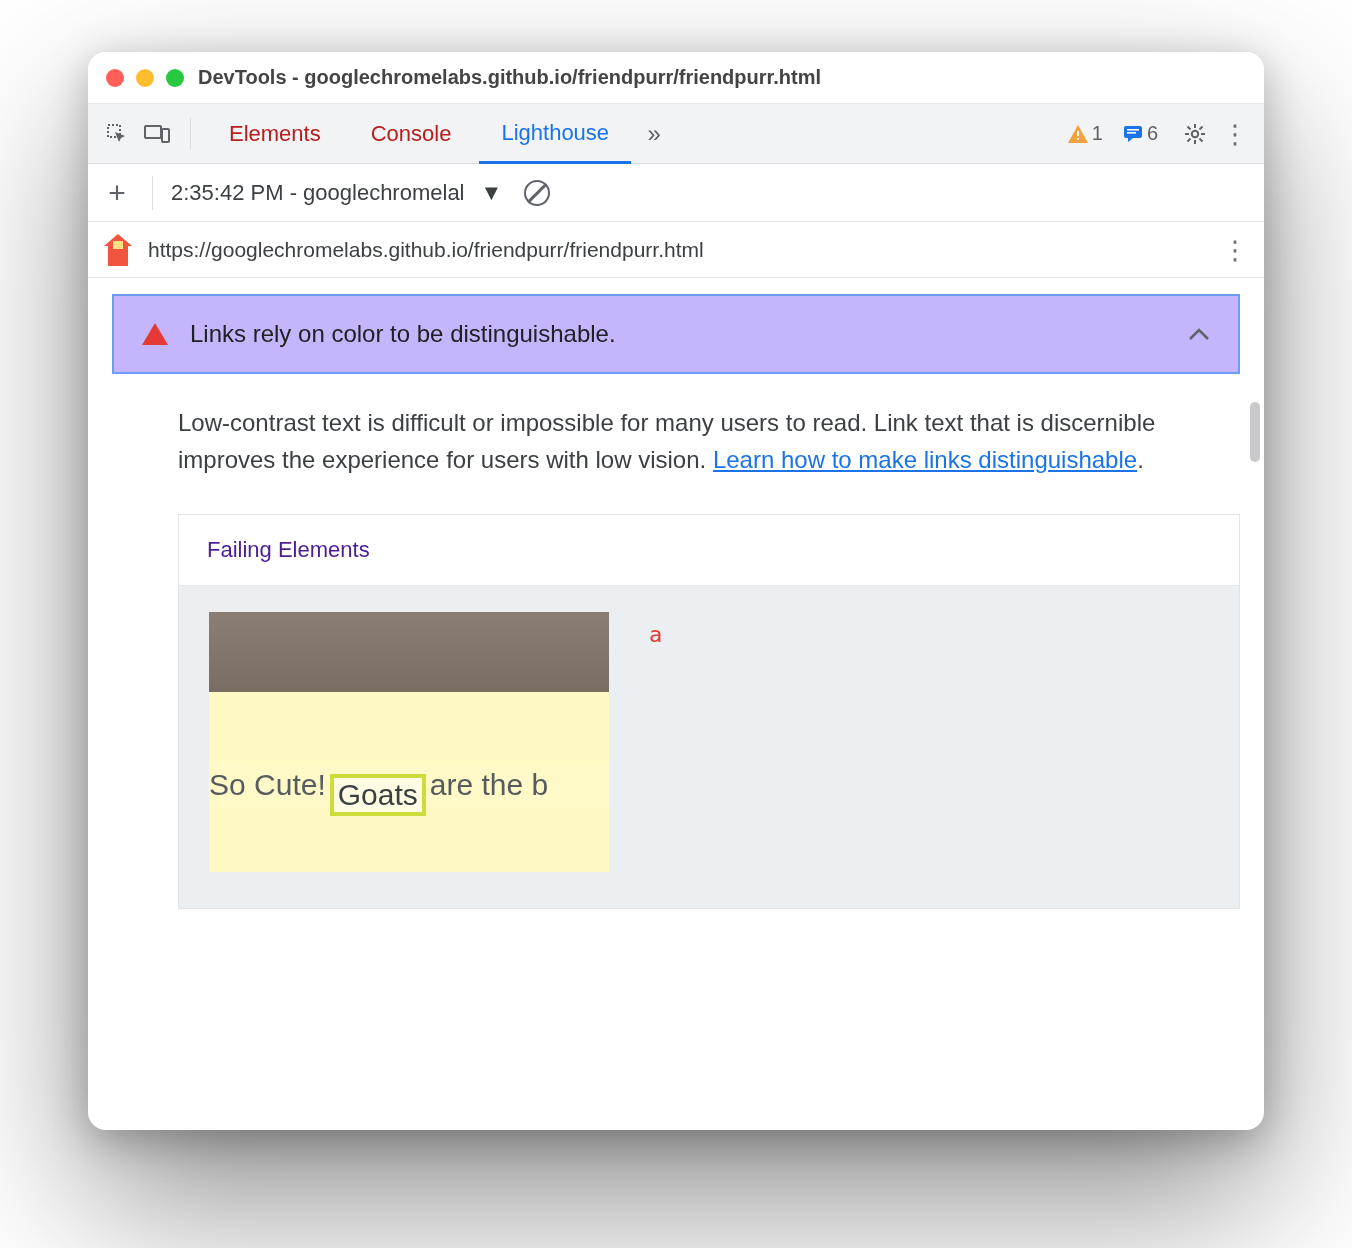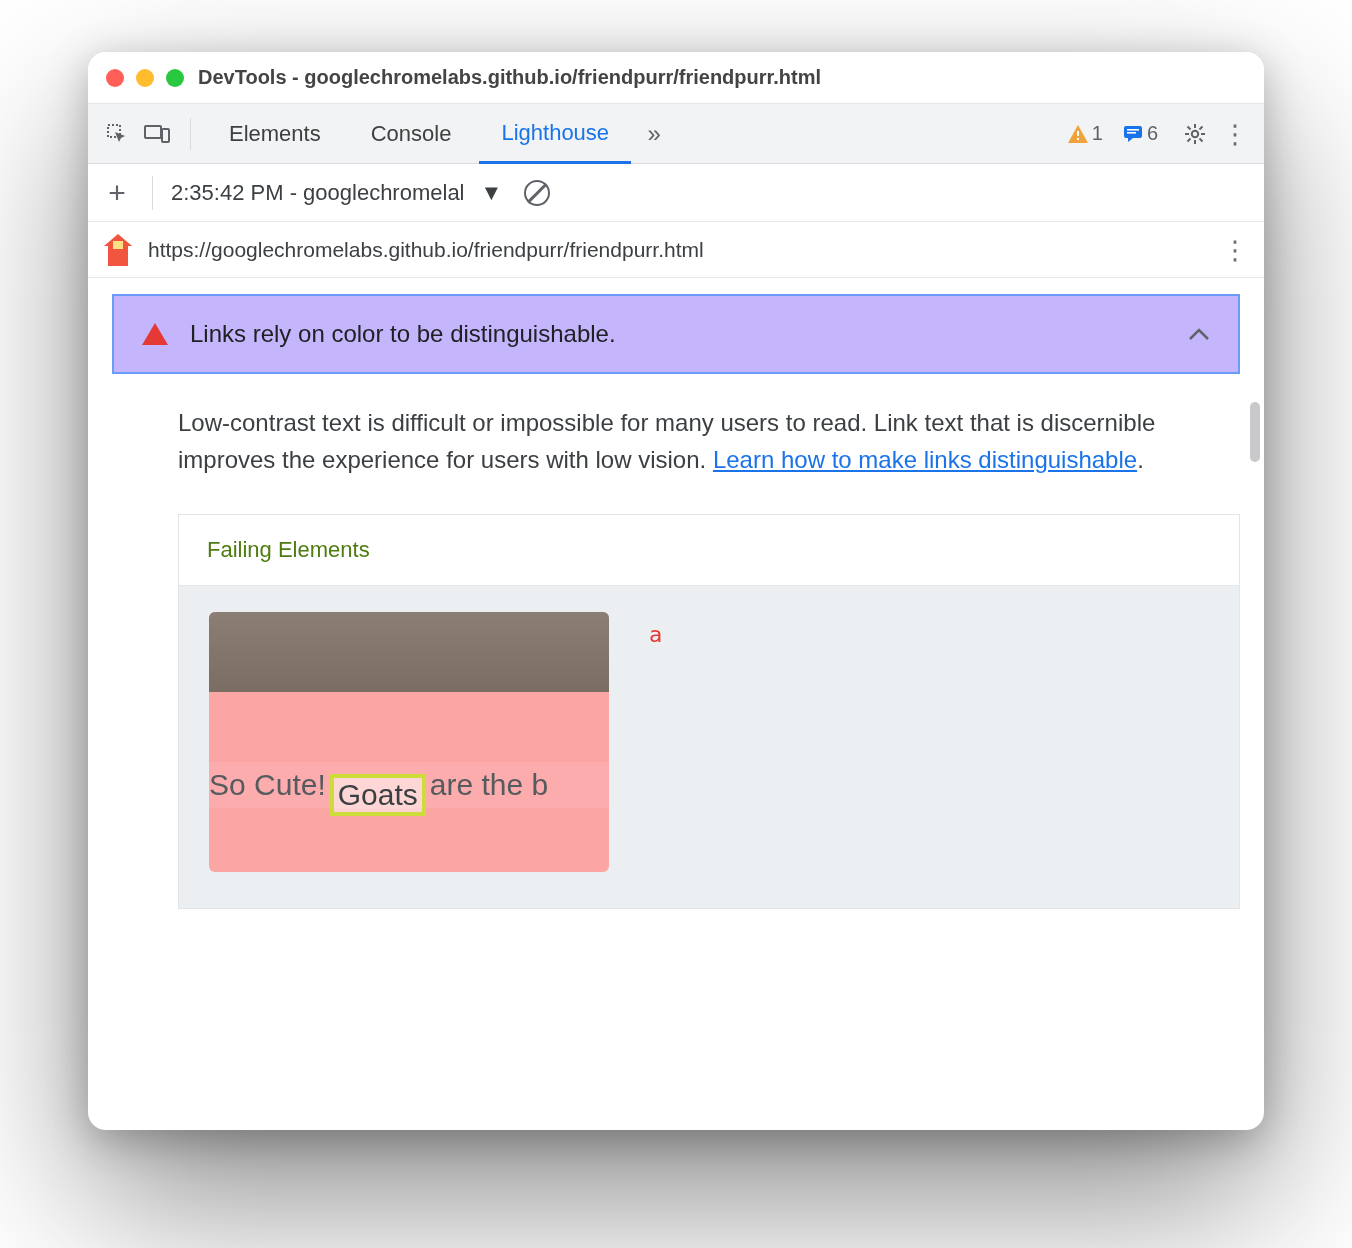--- a/index.html
+++ b/index.html
@@ -10,21 +10,21 @@
     background: #fff; border-radius: 18px; overflow: hidden;
     box-shadow: 0 70px 160px rgba(0,0,0,0.45), 0 10px 40px rgba(0,0,0,0.25);
   }
   .titlebar { height: 52px; display: flex; align-items: center; padding: 0 18px; background: #fff; border-bottom: 1px solid #e7e7ea; gap: 14px;}
   .traffic { display:flex; gap:12px; }
   .dot { width:18px; height:18px; border-radius:50%; }
   .dot.red{background:#ff5f57;} .dot.yellow{background:#febc2e;} .dot.green{background:#28c840;}
   .title-text { font-size: 20px; font-weight: 700; color:#444; white-space:nowrap; overflow:hidden; text-overflow:ellipsis;}
   .tabbar { height: 60px; background:#f1f3f4; border-bottom:1px solid #d9dbde; display:flex; align-items:center; padding:0 12px; gap:6px; color:#474747;}
   .tabbar .sep { width:1px; height:32px; background:#d9dbde; margin:0 10px;}
-  .tab { padding: 0 22px; height:60px; display:flex; align-items:center; font-size:22px; color:#404040; cursor:pointer;}
+  .tab { padding: 0 22px; height:60px; display:flex; align-items:center; font-size:22px; color:#b91c1c; cursor:pointer;}
   .tab.active { color:#1a73e8; border-bottom:3px solid #1a73e8; margin-bottom:-1px; font-weight:500;}
   .iconbtn { width:34px; height:34px; display:flex; align-items:center; justify-content:center; color:#5f6368; cursor:pointer;}
   .spacer{flex:1;}
   .count-group{display:flex; align-items:center; gap:4px; margin-right:14px; font-size:20px; color:#5f6368;}
   .count-group .warn-tri{color:#e8a33d;}
   .count-group .msg-ic{color:#1a73e8;}
   .reportbar{height:58px; display:flex; align-items:center; padding:0 12px; gap:18px; border-bottom:1px solid #e7e7ea; background:#fff;}
   .plus{font-size:30px; font-weight:300; color:#5f6368; width:34px; text-align:center; cursor:pointer;}
   .vsep{width:1px; height:34px; background:#dcdcdf;}
   .report-select{display:flex; align-items:center; font-size:22px; color:#3c4043; gap:16px; cursor:pointer; max-width:460px;}
@@ -39,23 +39,23 @@
   .url-text{font-size:21px; color:#3c4043; flex:1; white-space:nowrap; overflow:hidden; text-overflow:ellipsis;}
   .kebab{font-size:26px; color:#6a6c6e; cursor:pointer; letter-spacing:0; line-height:8px;}
   .content{padding: 16px 24px 24px 24px; overflow:hidden;}
   .audit-box{border:2px solid #6a9df8; padding:24px 28px; display:flex; align-items:center; gap:22px; cursor:pointer; background:#c4b5fd;}
   .red-tri{width:0; height:0; border-left:13px solid transparent; border-right:13px solid transparent; border-bottom:22px solid #e53935;}
   .audit-title{font-size:24px; color:#202124; flex:1;}
   .chev{color:#5f6368;}
   .audit-desc{padding: 30px 12px 36px 66px; font-size:24px; line-height:1.55; color:#3c4043;}
   .audit-desc a{color:#1a73e8; }
   .failbox{margin: 0 0 0 66px; border:1px solid #e3e4e6; background:#fff;}
-  .failbox .hdr{padding:22px 28px; font-size:22px; color:#4d7c0f; border-bottom:1px solid #e6e7ea;}
+  .failbox .hdr{padding:22px 28px; font-size:22px; color:#4c1d95; border-bottom:1px solid #e6e7ea;}
   .failbox .body{background:#eceff1; padding:26px 30px 36px 30px; display:flex; align-items:flex-start; gap:40px;}
-  .thumb{width:400px; height:260px; background:#fca5a5; position:relative; overflow:hidden;border-radius:6px;}
+  .thumb{width:400px; height:260px; background:#fef9c3; position:relative; overflow:hidden;}
   .thumb .band{position:absolute; top:0; left:0; right:0; height:80px; background:linear-gradient(#8b7e74,#7a6d63);} 
   .thumb .txtrow{position:absolute; left:-6px; top:150px; right:-40px; font-size:30px; color:#555b5e; background:rgba(255,255,255,0.08); padding:0 6px; display:flex; align-items:center; gap:4px; height:46px;}
   .thumb .hl{border:4px solid #cddc39; background:rgba(255,255,255,0.5); padding:0 4px; color:#3b3f41;margin-top:20px;}
   .tag-a{color:#e53935; font-family:ui-monospace,Menlo,Consolas,monospace; font-size:22px; margin-top:10px;}
   .scrollbar-ind{position:absolute; right:4px; top:350px; width:10px; height:60px; background:#c9c9cc; border-radius:6px;}
   svg{display:block;}
 </style>
 </head>
 <body>
 

